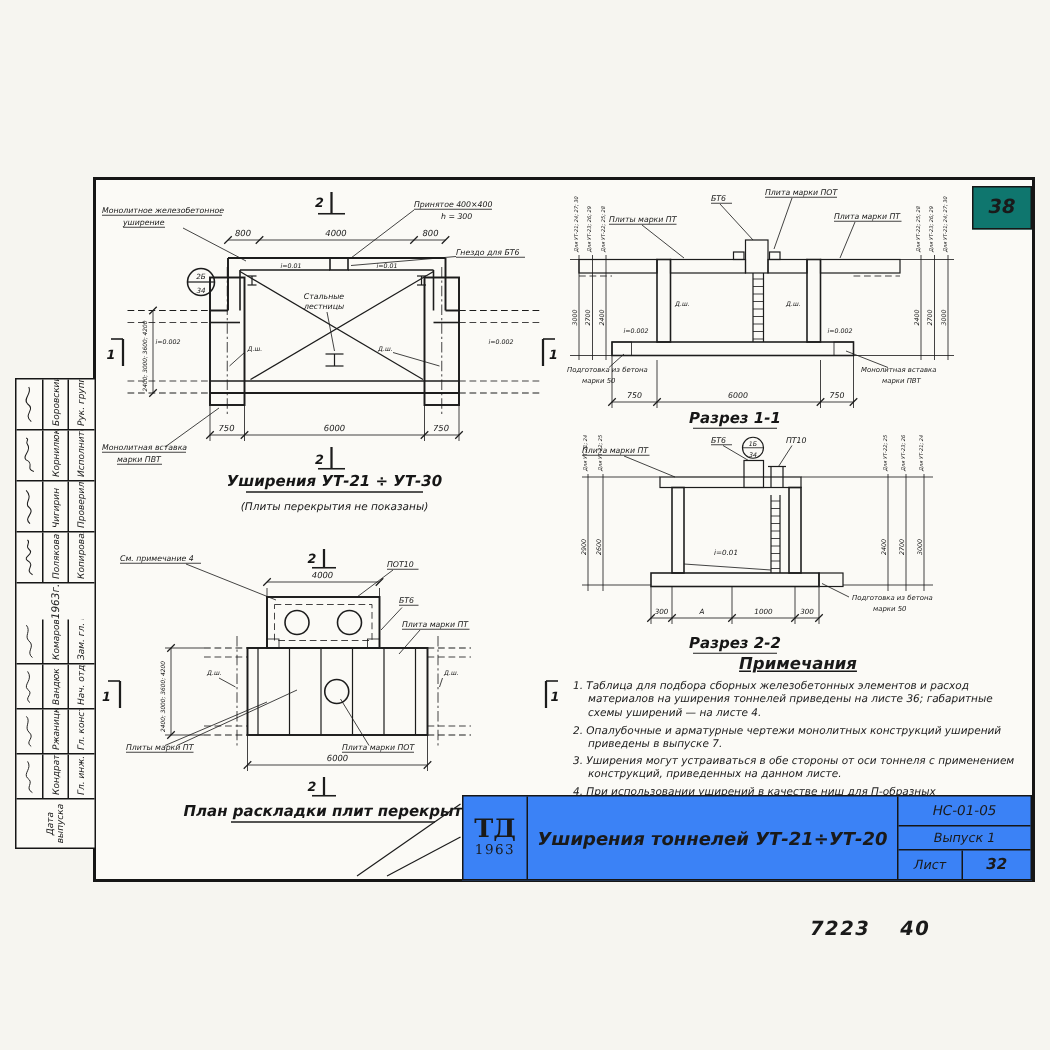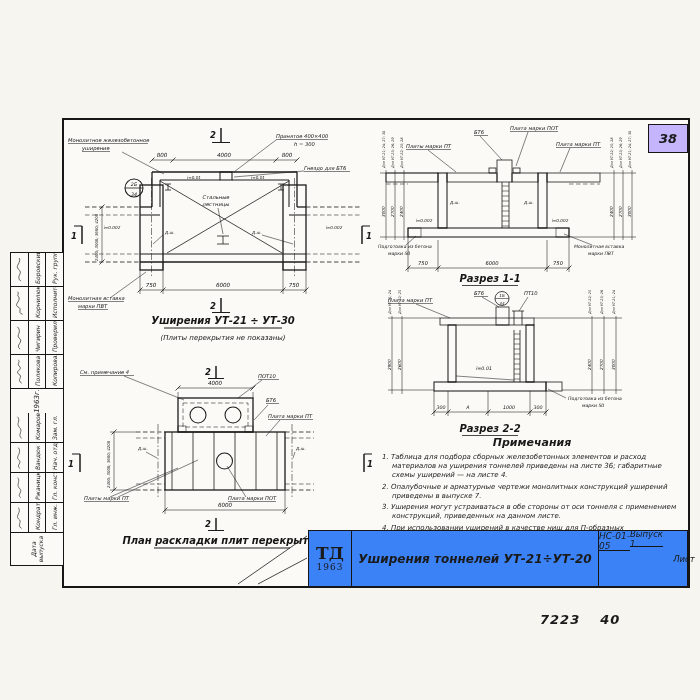--- a/index.html
+++ b/index.html
@@ -1,39 +1,39 @@
 <!DOCTYPE html>
 <html><head>
 <meta charset="utf-8">
 <style>
   html,body{margin:0;padding:0}
   body{width:700px;height:700px;position:relative;background:#f6f5f0;font-family:"DejaVu Sans",sans-serif;color:#1a1a1a;overflow:hidden}
   .abs{position:absolute}
   .frame{left:62px;top:118px;width:624px;height:466px;border:2px solid #161616;background:#fbfaf6}
-  .corner{left:648px;top:124px;width:38px;height:27px;border:1.8px solid #161616;display:flex;align-items:center;justify-content:center;font:italic 700 13px "DejaVu Sans",sans-serif;background:#c4b5fd}
+  .corner{left:648px;top:124px;width:38px;height:27px;border:1.8px solid #161616;display:flex;align-items:center;justify-content:center;font:italic 700 13px "DejaVu Sans",sans-serif;background:#0f766e}
   
   svg line,svg path,svg rect,svg circle,svg polyline{stroke:#1c1c1c;fill:none}
   svg text{stroke:none;fill:#161616;font-family:"DejaVu Sans",sans-serif;font-style:italic}
   .t33{font-size:3.4px}.t38{font-size:3.9px}.t4{font-size:4.2px}.t42{font-size:4.6px}
   .t45{font-size:4.8px}.t5{font-size:5.2px}.t55{font-size:5.6px}.t7{font-size:7px}
   .t8{font-size:8.5px;font-weight:700}.t10{font-size:10px;font-weight:700}
   .mid{text-anchor:middle}
   .thin{stroke-width:.55}.s08{stroke-width:.8}.s1{stroke-width:1.05}.s12{stroke-width:1.3}.s14{stroke-width:1.5}
   .dash{stroke-dasharray:4.5 2.5}.dd{stroke-dasharray:7 2 1.5 2}
   
   .notes{left:382px;top:436px;width:300px}
-  .notes .nt{font:italic 700 11px "DejaVu Sans",sans-serif;text-align:center;margin-bottom:4px}
+  .notes .nt{font:italic 700 11px "DejaVu Sans",sans-serif;text-align:center;text-decoration:underline;margin-bottom:4px}
   .notes .ni{font:italic 7px/1.32 "DejaVu Sans",sans-serif;margin:0 0 2px 10px;text-indent:-10px}
   
   .tblock{left:308px;top:530px;width:378px;height:55px;border:1.8px solid #161616;display:flex;background:#3b82f6}
   .tb-logo{width:42px;border-right:1.8px solid #161616;display:flex;flex-direction:column;align-items:center;justify-content:center}
   .tb-logo .td{font:700 17px "DejaVu Serif",serif;line-height:.95}
   .tb-logo .yr{font:9px "DejaVu Serif",serif;letter-spacing:1px}
   .tb-title{flex:1;display:flex;align-items:center;justify-content:center;font:italic 700 12px "DejaVu Sans",sans-serif;text-align:center;padding:0 4px}
-  .tb-info{width:88px;border-left:1.8px solid #161616;display:flex;flex-direction:row}
+  .tb-info{width:88px;border-left:1.8px solid #161616;display:flex;flex-direction:column}
   .tb-info .r1{height:19px;border-bottom:1.2px solid #161616;display:flex;align-items:center;justify-content:center;font:italic 9px "DejaVu Sans",sans-serif}
   .tb-info .r2{height:15px;border-bottom:1.2px solid #161616;display:flex;align-items:center;justify-content:center;font:italic 8.5px "DejaVu Sans",sans-serif}
   .tb-info .r3{flex:1;display:flex}
   .tb-info .r3 .c1{width:42px;border-right:1.2px solid #161616;display:flex;align-items:center;justify-content:center;font:italic 8.5px "DejaVu Sans",sans-serif}
   .tb-info .r3 .c2{flex:1;display:flex;align-items:center;justify-content:center;font:italic 700 10px "DejaVu Sans",sans-serif}
   .footerno{left:540px;top:612px;font:italic 700 13px "DejaVu Sans",sans-serif;letter-spacing:1px}
   .footerno span{margin-right:20px}
   
   .stamp{left:10px;top:252px;width:52px;height:312px;border:1.5px solid #161616;background:#fbfaf6}
   .rotw{position:absolute;left:0;transform:rotate(-90deg);transform-origin:0 0;display:flex}

